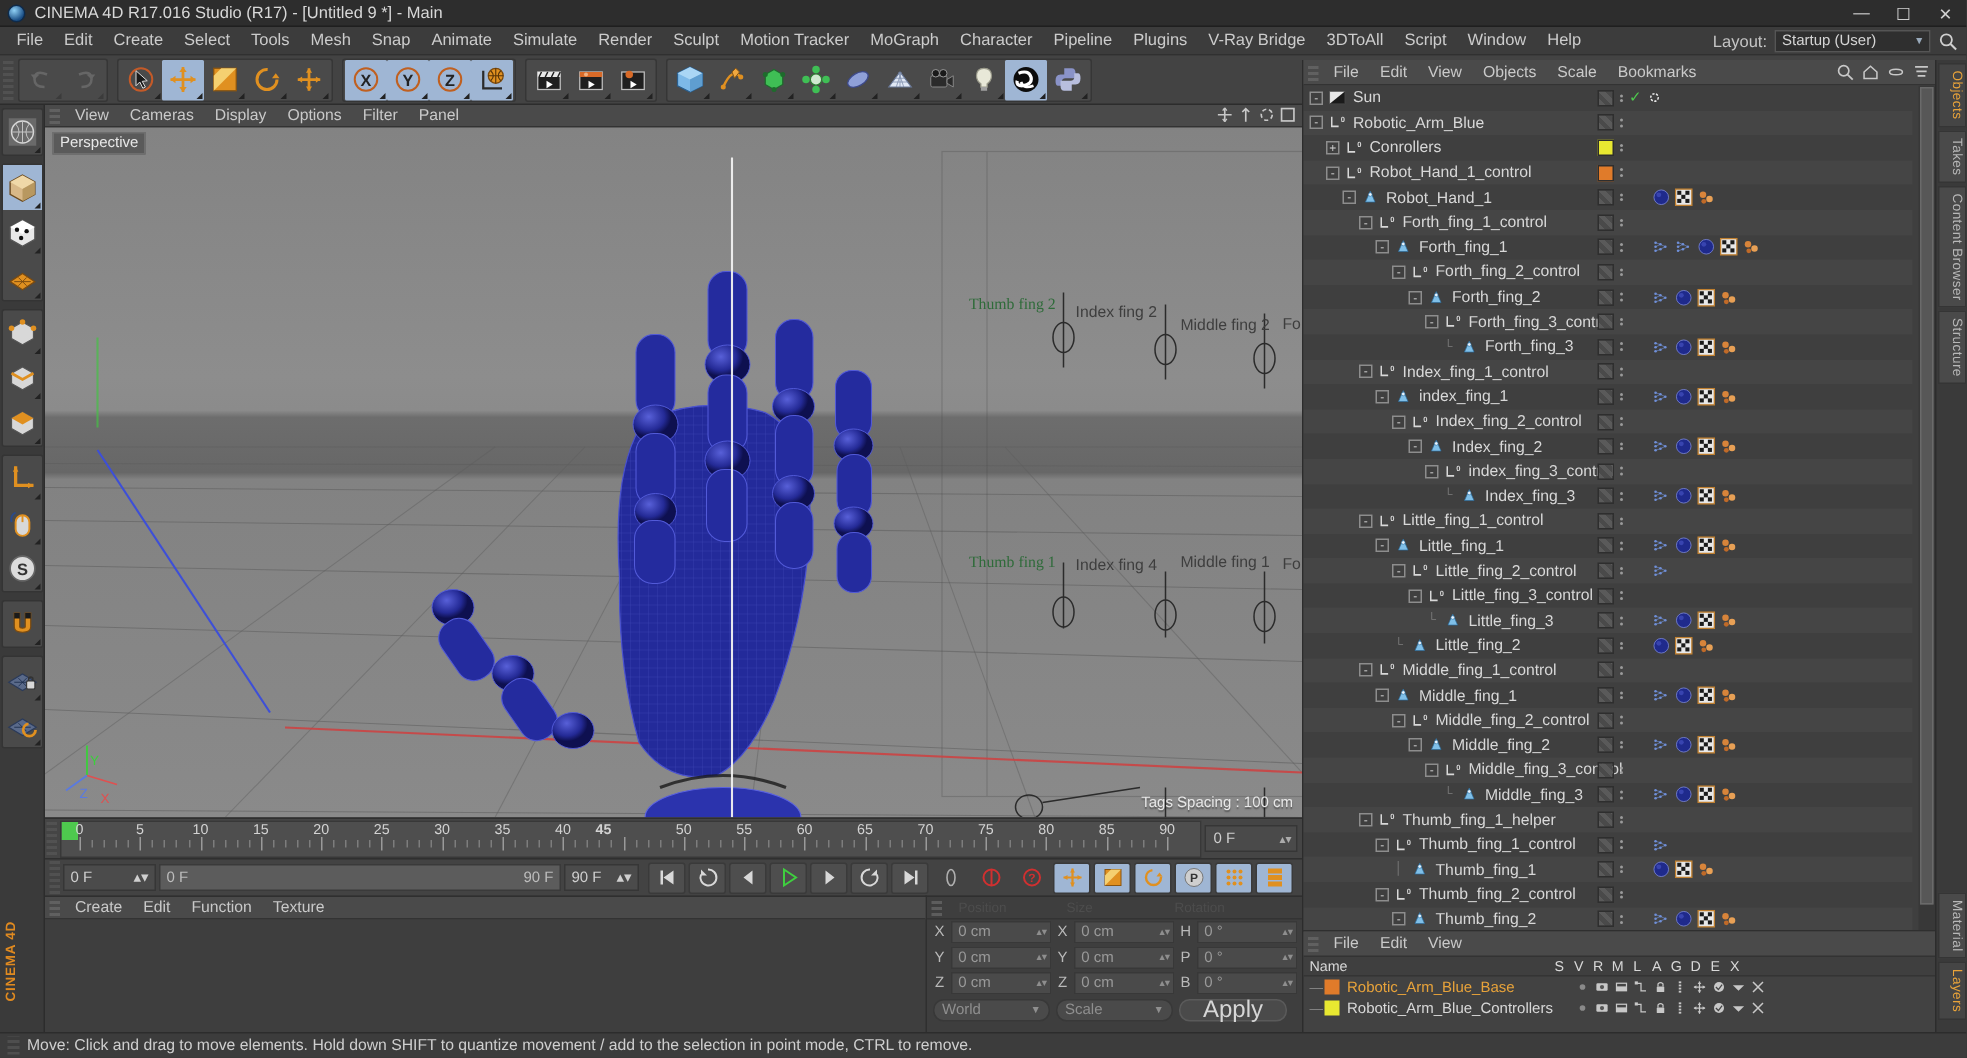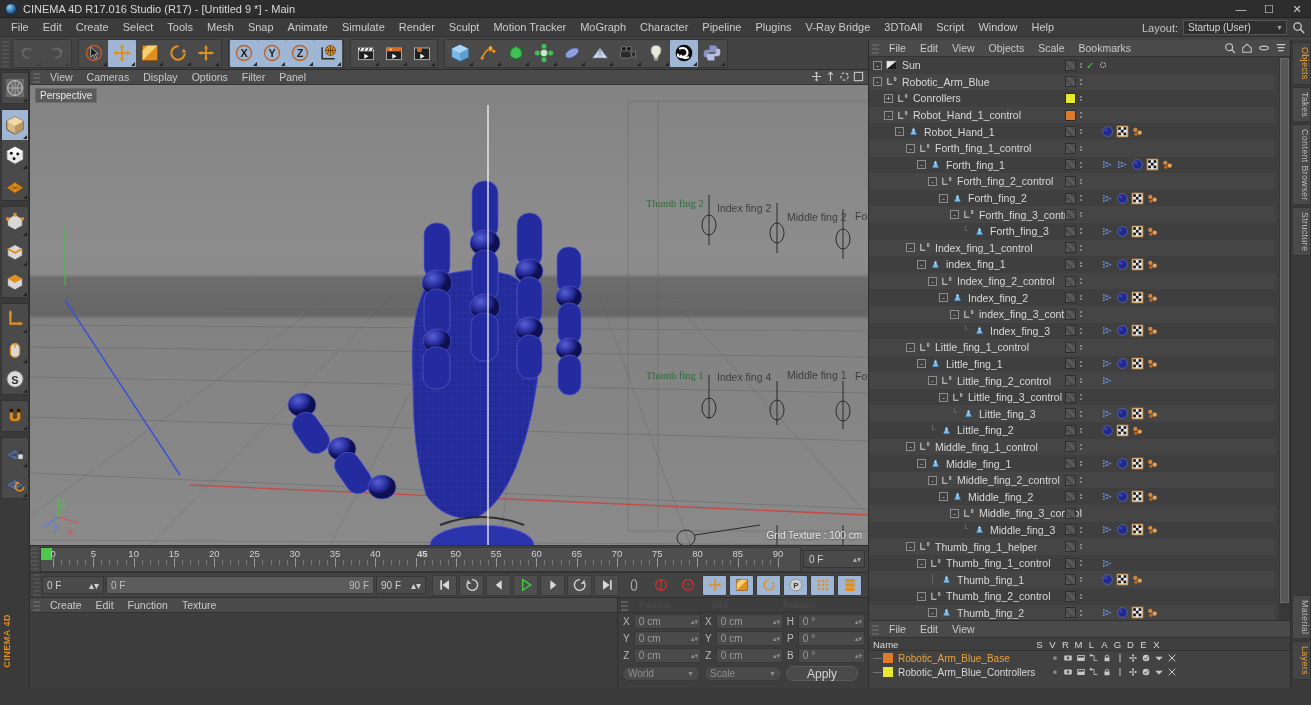--- a/index.html
+++ b/index.html
@@ -171,21 +171,21 @@
   .cm-lbl { width:11px; font-size:10px; color:#b9b9b9; text-align:center; }
   .cm-inp { width:68px; height:15px; background:#4a4a4a; border:1px solid #383838;
             font-size:10px; color:#9a9a9a; padding-left:4px; line-height:13px;
             display:flex; align-items:center; justify-content:space-between; }
   .cm-inp .sp { font-size:7px; color:#8e8e8e; padding-right:2px; }
   .cm-foot { display:flex; align-items:center; gap:4px; padding:2px 4px; }
   .cm-sel { width:78px; height:15px; background:#4a4a4a; border:1px solid #383838;
             border-radius:7px; font-size:10px; color:#8f8f8f; display:flex;
             align-items:center; justify-content:space-between; padding:0 5px; }
   .cm-apply { width:72px; height:15px; background:#4a4a4a; border:1px solid #5a5a5a;
-              border-radius:7px; font-size:12px; color:#d6d6d6;
+              border-radius:7px; font-size:16px; color:#d6d6d6;
               display:flex; align-items:center; justify-content:center; }
 
   
   .objmgr {
     position:absolute; left:868px; top:40px; width:422px; height:580px;
     background:#424242; border-left:1px solid #2c2c2c;
   }
   .om-menu { height:17px; background:#4a4a4a; display:flex; align-items:center;
              border-bottom:1px solid #333; position:relative; }
   .om-menu .mi { padding:0 7px; font-size:10.5px; color:#c9c9c9; line-height:17px; }
@@ -642,21 +642,21 @@
           <circle cx="6" cy="6" r="4" fill="none" stroke="#c8c8c8" stroke-width="1.2" stroke-dasharray="3 2"></circle>
         </svg>
         <svg width="11" height="11" viewBox="0 0 12 12">
           <rect x="1.5" y="1.5" width="9" height="9" fill="none" stroke="#c8c8c8" stroke-width="1.2"></rect>
         </svg>
       </div>
     </div>
 
     <div class="viewport">
       <div class="persp-label">Perspective</div>
-      <div class="grid-spacing">Grid Texture : 100 cm</div>
+      <div class="grid-spacing">Tags Spacing : 100 cm</div>
 
       <svg class="vp-svg" viewBox="0 0 838 460">
         <defs>
           <linearGradient id="fingergrad" x1="0" y1="0" x2="1" y2="0">
             <stop offset="0%" stop-color="#1b1e6e"></stop>
             <stop offset="40%" stop-color="#3a3fc0"></stop>
             <stop offset="100%" stop-color="#11134d"></stop>
           </linearGradient>
           <radialGradient id="jointgrad" cx="35%" cy="30%">
             <stop offset="0%" stop-color="#5860d8"></stop>
@@ -893,21 +893,21 @@
           <div class="tl-tick maj" style="left: 737px;"></div>
           <div class="tl-num" style="left: 9.4px;">0</div>
           <div class="tl-num" style="left: 49.6778px;">5</div>
           <div class="tl-num" style="left: 87.3556px;">10</div>
           <div class="tl-num" style="left: 127.633px;">15</div>
           <div class="tl-num" style="left: 167.911px;">20</div>
           <div class="tl-num" style="left: 208.189px;">25</div>
           <div class="tl-num" style="left: 248.467px;">30</div>
           <div class="tl-num" style="left: 288.744px;">35</div>
           <div class="tl-num" style="left: 329.022px;">40</div>
-          <div class="tl-num" style="left: 376px; font-weight: bold;">45</div>
+          <div class="tl-num" style="left: 356px; font-weight: bold;">45</div>
           <div class="tl-num" style="left: 409.578px;">50</div>
           <div class="tl-num" style="left: 449.856px;">55</div>
           <div class="tl-num" style="left: 490.133px;">60</div>
           <div class="tl-num" style="left: 530.411px;">65</div>
           <div class="tl-num" style="left: 570.689px;">70</div>
           <div class="tl-num" style="left: 610.967px;">75</div>
           <div class="tl-num" style="left: 651.244px;">80</div>
           <div class="tl-num" style="left: 691.522px;">85</div>
           <div class="tl-num" style="left: 731.8px;">90</div>
         </div>
@@ -2389,14 +2389,18 @@
         <div class="rtab">Takes</div>
         <div class="rtab">Content Browser</div>
         <div class="rtab">Structure</div>
       </div>
     <div id="rrail-bottom" style="position:absolute;bottom:6px;left:0;width:21px;">
         <div class="rtab">Material</div>
         <div class="rtab act">Layers</div>
       </div>
   </div>
 
+  <div class="statusbar">
+    <div class="sb-grip"></div>
+    <div class="sb-text">Move: Click and drag to move elements. Hold down SHIFT to quantize movement / add to the selection in point mode, CTRL to remove.</div>
+  </div>
 
 </div>
 
 </body></html>

